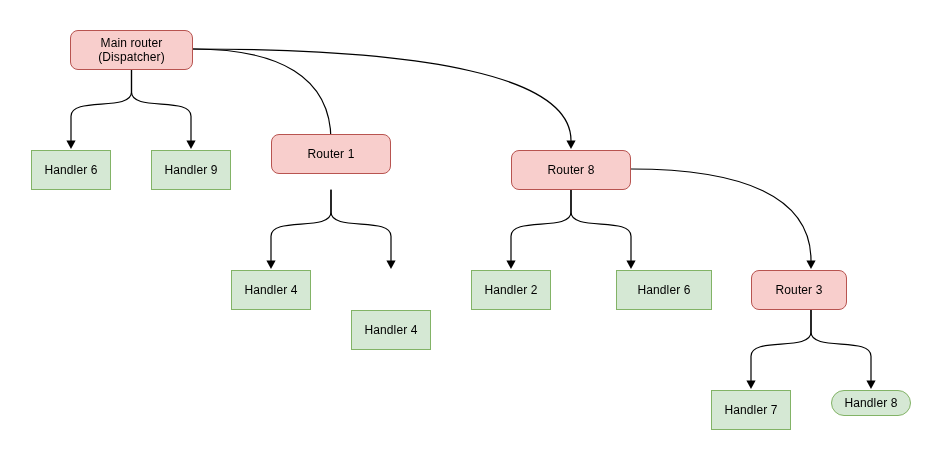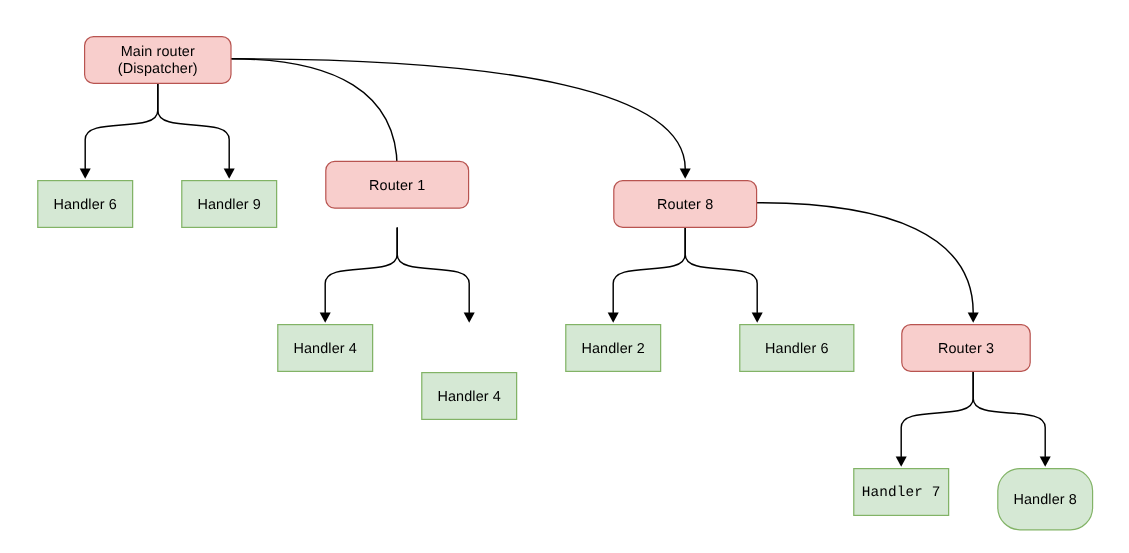--- a/index.html
+++ b/index.html
@@ -102,18 +102,18 @@
       <div class="node router" style="left: 70px; top: 30px; width: 123px; height: 40px;"><span class="node-label">Main router
 (Dispatcher)</span></div>
       <div class="node handler" style="left: 31px; top: 150px; width: 80px; height: 40px;"><span class="node-label">Handler 6</span></div>
       <div class="node handler" style="left: 151px; top: 150px; width: 80px; height: 40px;"><span class="node-label">Handler 9</span></div>
       <div class="node router" style="left: 271px; top: 134px; width: 120px; height: 40px;"><span class="node-label">Router 1</span></div>
       <div class="node router" style="left: 511px; top: 150px; width: 120px; height: 40px;"><span class="node-label">Router 8</span></div>
       <div class="node handler" style="left: 231px; top: 270px; width: 80px; height: 40px;"><span class="node-label">Handler 4</span></div>
       <div class="node handler" style="left: 351px; top: 270px; width: 80px; height: 40px; margin-top: 40px;"><span class="node-label">Handler 4</span></div>
       <div class="node handler" style="left: 471px; top: 270px; width: 80px; height: 40px;"><span class="node-label">Handler 2</span></div>
       <div class="node handler" style="left: 616px; top: 270px; width: 96px; height: 40px;"><span class="node-label">Handler 6</span></div>
-      <div class="node router" style="left: 751px; top: 270px; width: 108px; height: 40px;"><span class="node-label">Router 3</span></div>
-      <div class="node handler" style="left: 711px; top: 390px; width: 80px; height: 40px; font-family: Liberation Mono, monospace;"><span class="node-label">Handler 7</span></div>
-      <div class="node handler" style="left: 831px; top: 390px; width: 80px; height: 52px; border-radius: 19px;"><span class="node-label">Handler 8</span></div>
+      <div class="node router" style="left: 751px; top: 270px; width: 96px; height: 40px;"><span class="node-label">Router 3</span></div>
+      <div class="node handler" style="left: 711px; top: 390px; width: 80px; height: 40px;"><span class="node-label">Handler 7</span></div>
+      <div class="node handler" style="left: 831px; top: 390px; width: 80px; height: 26px; border-radius: 19px;"><span class="node-label">Handler 8</span></div>
     </div>
 
 </div>
 
 </body></html>

